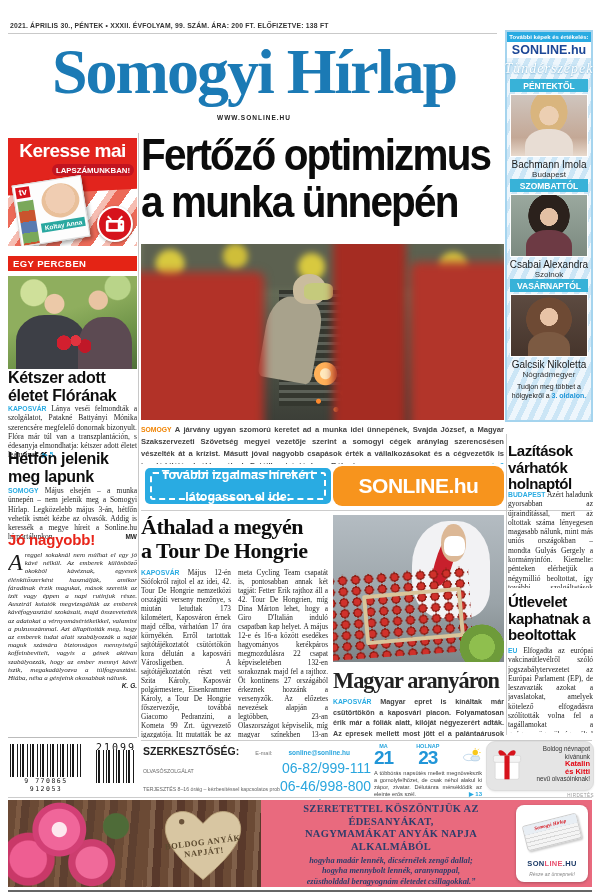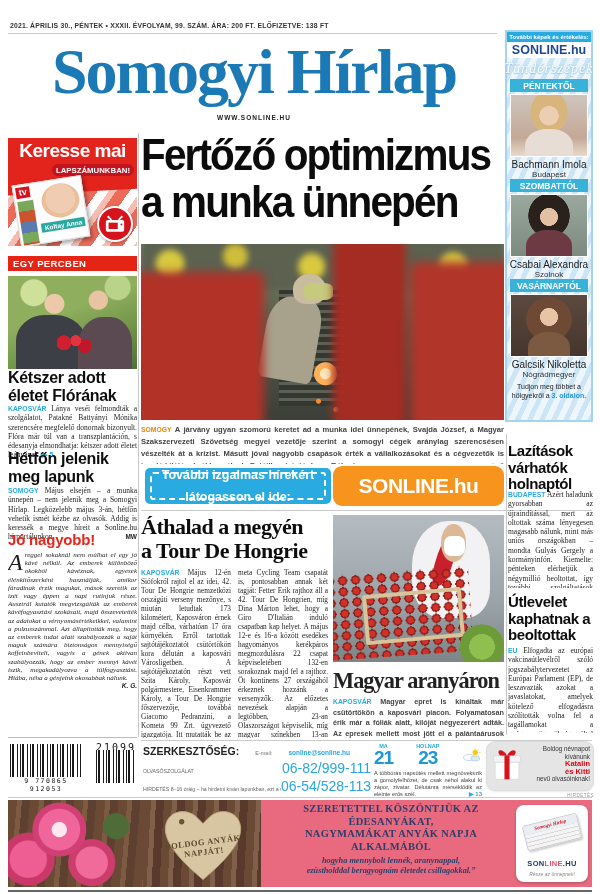--- a/index.html
+++ b/index.html
@@ -293,20 +293,24 @@
   <div class="contact-title">
     <span class="t">SZERKESZTŐSÉG:</span>
     <span class="el">E-mail:</span>
     <span class="em">sonline@sonline.hu</span>
   </div>
   <div class="c-row">
     <span class="lab">OLVASÓSZOLGÁLAT</span>
     <span class="ph">06-82/999-111</span>
   </div>
   <div class="c-row">
+    <span class="lab">TERJESZTÉS 8–16 óráig – kézbesítéssel kapcsolatos problémák esetén</span>
+    <span class="ph">06-46/998-800</span>
+  </div>
+  <div class="c-row">
     <span class="lab">HIRDETÉS 8–16 óráig – ha hirdetni kíván lapunkban, ezt a számot hívja</span>
     <span class="ph">06-54/528-113</span>
   </div>
 </div>
 
 <div class="abs weather">
   <div class="w-top">
     <div class="w-day">
       <div class="w-lab">MA</div>
       <div class="w-temp">21</div>
@@ -360,20 +364,21 @@
       <div class="heart-text">
         <span>BOLDOG ANYÁK</span>
         <span>NAPJÁT!</span>
       </div>
     </div>
   </div>
   <div class="ad-pink-text">
     <div class="adt">SZERETETTEL KÖSZÖNTJÜK AZ ÉDESANYÁKAT,</div>
     <div class="adt">NAGYMAMÁKAT ANYÁK NAPJA ALKALMÁBÓL</div>
     <div class="adq">
+      <div>hogyha madár lennék, dicsérnélek zengő dallal;</div>
       <div>hogyha mennybolt lennék, aranynappal,</div>
       <div>ezüstholddal beragyognám életedet csillagokkal.”</div>
     </div>
 
   </div>
   <div class="ad-card">
     <div class="roll">
       <div class="roll-band">Somogyi Hírlap</div>
     </div>
     <div class="card-brand"><span>SON</span><span class="pink">LINE</span><span>.HU</span></div>

